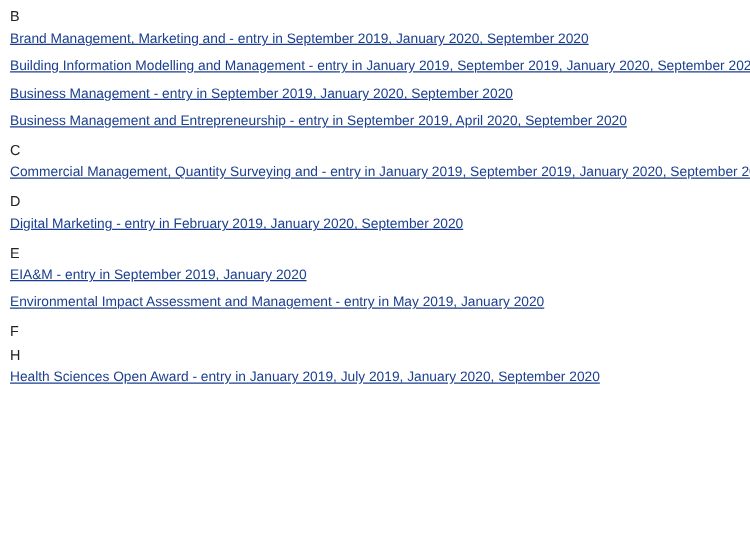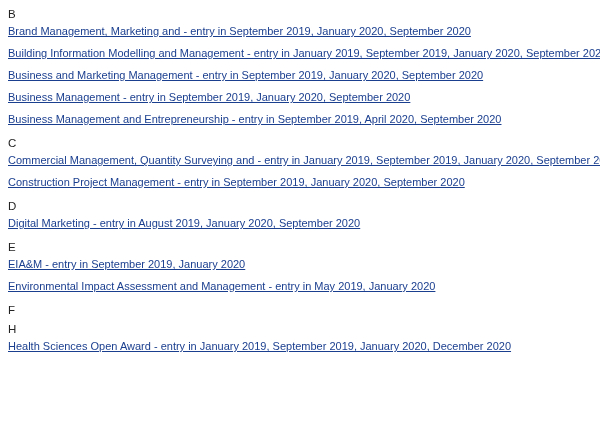--- a/index.html
+++ b/index.html
@@ -43,45 +43,43 @@
 </style>
 </head>
 <body>
 
 <div class="page">
 
   <div class="group">
     <div class="letter-heading">B</div>
     <div class="entry"><a href="#">Brand Management, Marketing and - entry in September 2019, January 2020, September 2020</a></div>
     <div class="entry"><a href="#">Building Information Modelling and Management - entry in January 2019, September 2019, January 2020, September 2020</a></div>
-    <div class="entry"><a href="#">Business and Marketing Management - entry in September 2019, January 2020, September 2020</a></div>
     <div class="entry"><a href="#">Business Management - entry in September 2019, January 2020, September 2020</a></div>
     <div class="entry"><a href="#">Business Management and Entrepreneurship - entry in September 2019, April 2020, September 2020</a></div>
   </div>
 
   <div class="group">
     <div class="letter-heading">C</div>
     <div class="entry"><a href="#">Commercial Management, Quantity Surveying and - entry in January 2019, September 2019, January 2020, September 2020</a></div>
-    <div class="entry"><a href="#">Construction Project Management - entry in September 2019, January 2020, September 2020</a></div>
   </div>
 
   <div class="group">
     <div class="letter-heading">D</div>
-    <div class="entry"><a href="#">Digital Marketing - entry in August 2019, January 2020, September 2020</a></div>
+    <div class="entry"><a href="#">Digital Marketing - entry in February 2019, January 2020, September 2020</a></div>
   </div>
 
   <div class="group">
     <div class="letter-heading">E</div>
     <div class="entry"><a href="#">EIA&amp;M - entry in September 2019, January 2020</a></div>
     <div class="entry"><a href="#">Environmental Impact Assessment and Management - entry in May 2019, January 2020</a></div>
   </div>
 
   <div class="group">
     <div class="letter-heading">F</div>
   </div>
 
   <div class="group">
     <div class="letter-heading">H</div>
-    <div class="entry"><a href="#">Health Sciences Open Award - entry in January 2019, September 2019, January 2020, December 2020</a></div>
+    <div class="entry"><a href="#">Health Sciences Open Award - entry in January 2019, July 2019, January 2020, September 2020</a></div>
 
   </div>
 
 </div>
 
 </body></html>

